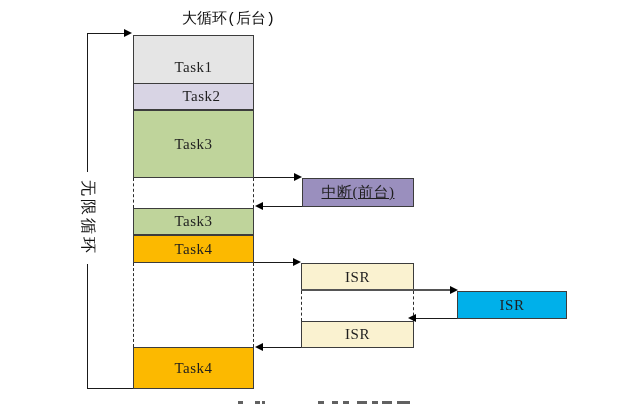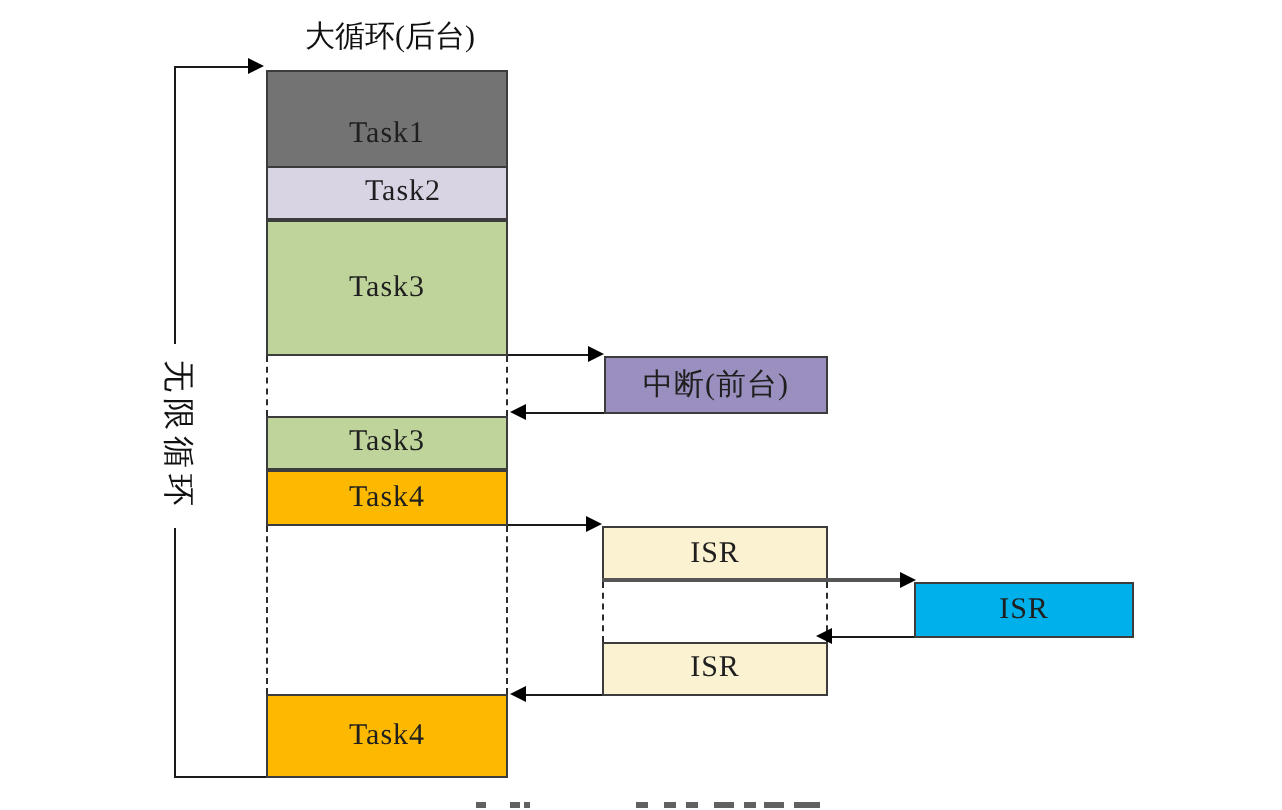--- a/index.html
+++ b/index.html
@@ -14,22 +14,23 @@
     position:absolute;
     box-sizing:border-box;
     border:1px solid #3c3c3c;
     display:flex;align-items:center;justify-content:center;
     font-size:15px;color:#1f1f1f;
     letter-spacing:0.5px;
   }
   .label{
     position:absolute;
     font-size:15px;color:#111;
-    text-align:center;
+    text-align:right;
     white-space:nowrap;
+    font-family:Liberation Mono, monospace;
   }
   .hline{position:absolute;height:0;border-top:1px solid #1a1a1a;}
   .hline-gray{position:absolute;height:2px;background:#555;}
   .vline{position:absolute;width:0;border-left:1px solid #1a1a1a;}
   .vdash{position:absolute;width:0;border-left:1px dashed #2b2b2b;}
   .ah-r{position:absolute;width:0;height:0;
     border-top:4px solid transparent;border-bottom:4px solid transparent;
     border-left:8px solid #000;}
   .ah-l{position:absolute;width:0;height:0;
     border-top:4px solid transparent;border-bottom:4px solid transparent;
@@ -51,21 +52,21 @@
 <div id="canvas">
 
   <div class="label" style="left:115px;top:9px;width:160px;">大循环(后台)</div>
 
   <div class="hline" style="left:87px;top:33px;width:37px;"></div>
   <div class="ah-r" style="left:124px;top:29px;"></div>
   <div class="vline" style="left:87px;top:33px;height:355px;"></div>
   <div class="hline" style="left:87px;top:388px;width:46px;"></div>
   <div class="vertical-text">无限循环</div>
 
-  <div class="box" style="left:133px;top:35px;width:121px;height:64px;background:#737373;">
+  <div class="box" style="left:133px;top:35px;width:121px;height:64px;background:#e5e5e5;">
     <span>Task1</span>
   </div>
   <div class="box" style="left:133px;top:83px;width:121px;height:27px;background:#d8d4e4;padding-left:16px;">
     <span>Task2</span>
   </div>
   <div class="box" style="left:133px;top:110px;width:121px;height:68px;background:#bfd49b;">
     <span>Task3</span>
   </div>
   <div class="box" style="left:133px;top:208px;width:121px;height:27px;background:#bfd49b;">
     <span>Task3</span>
@@ -77,21 +78,21 @@
     <span>Task4</span>
   </div>
 
   <div class="vdash" style="left:133px;top:178px;height:30px;"></div>
   <div class="vdash" style="left:253px;top:178px;height:30px;"></div>
   <div class="vdash" style="left:133px;top:263px;height:84px;"></div>
   <div class="vdash" style="left:253px;top:263px;height:84px;"></div>
 
   <div class="hline" style="left:254px;top:177px;width:42px;"></div>
   <div class="ah-r" style="left:294px;top:173px;"></div>
-  <div class="box" style="left:302px;top:178px;width:112px;height:29px;background:#9a8fbe;">
+  <div class="box" style="left:302px;top:178px;width:112px;height:29px;background:#9a8fbe;text-decoration:underline;">
     <span>中断(前台)</span>
   </div>
   <div class="hline" style="left:262px;top:206px;width:40px;"></div>
   <div class="ah-l" style="left:255px;top:202px;"></div>
 
   <div class="hline" style="left:254px;top:262px;width:41px;"></div>
   <div class="ah-r" style="left:293px;top:258px;"></div>
   <div class="box" style="left:301px;top:263px;width:113px;height:28px;background:#faf2d0;">
     <span>ISR</span>
   </div>

